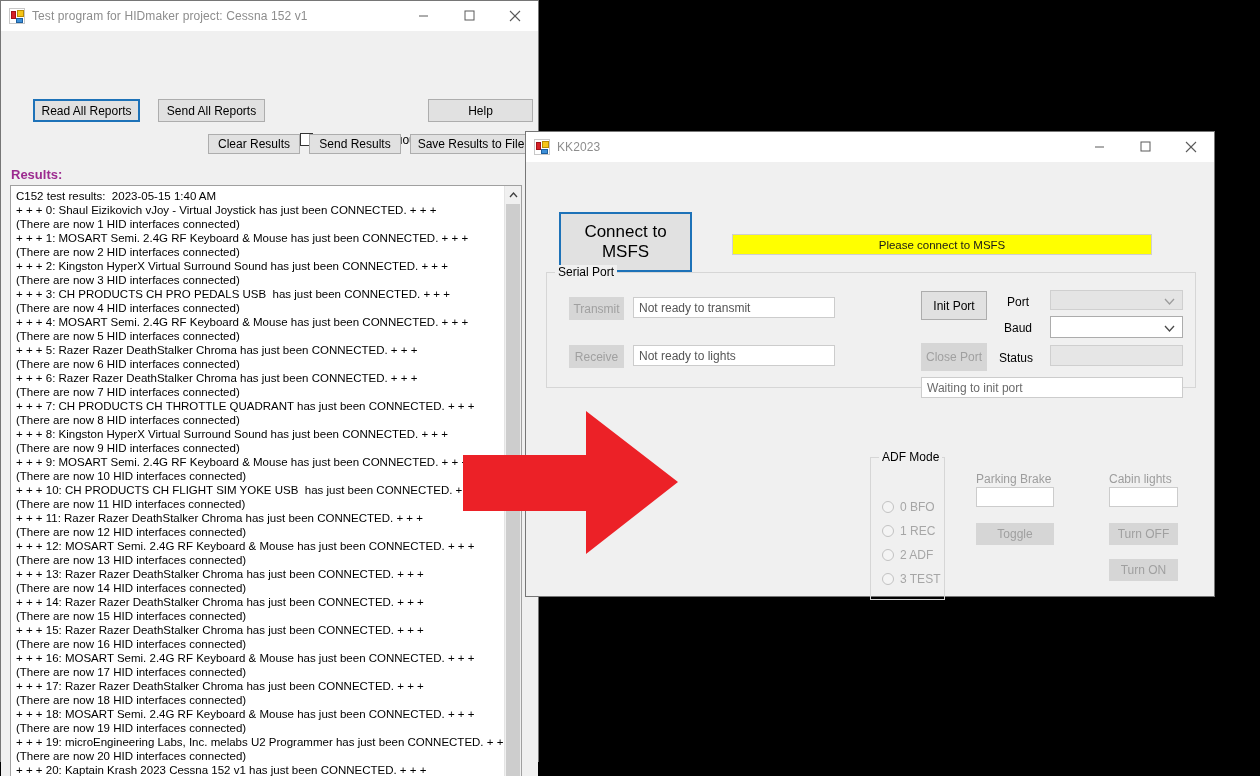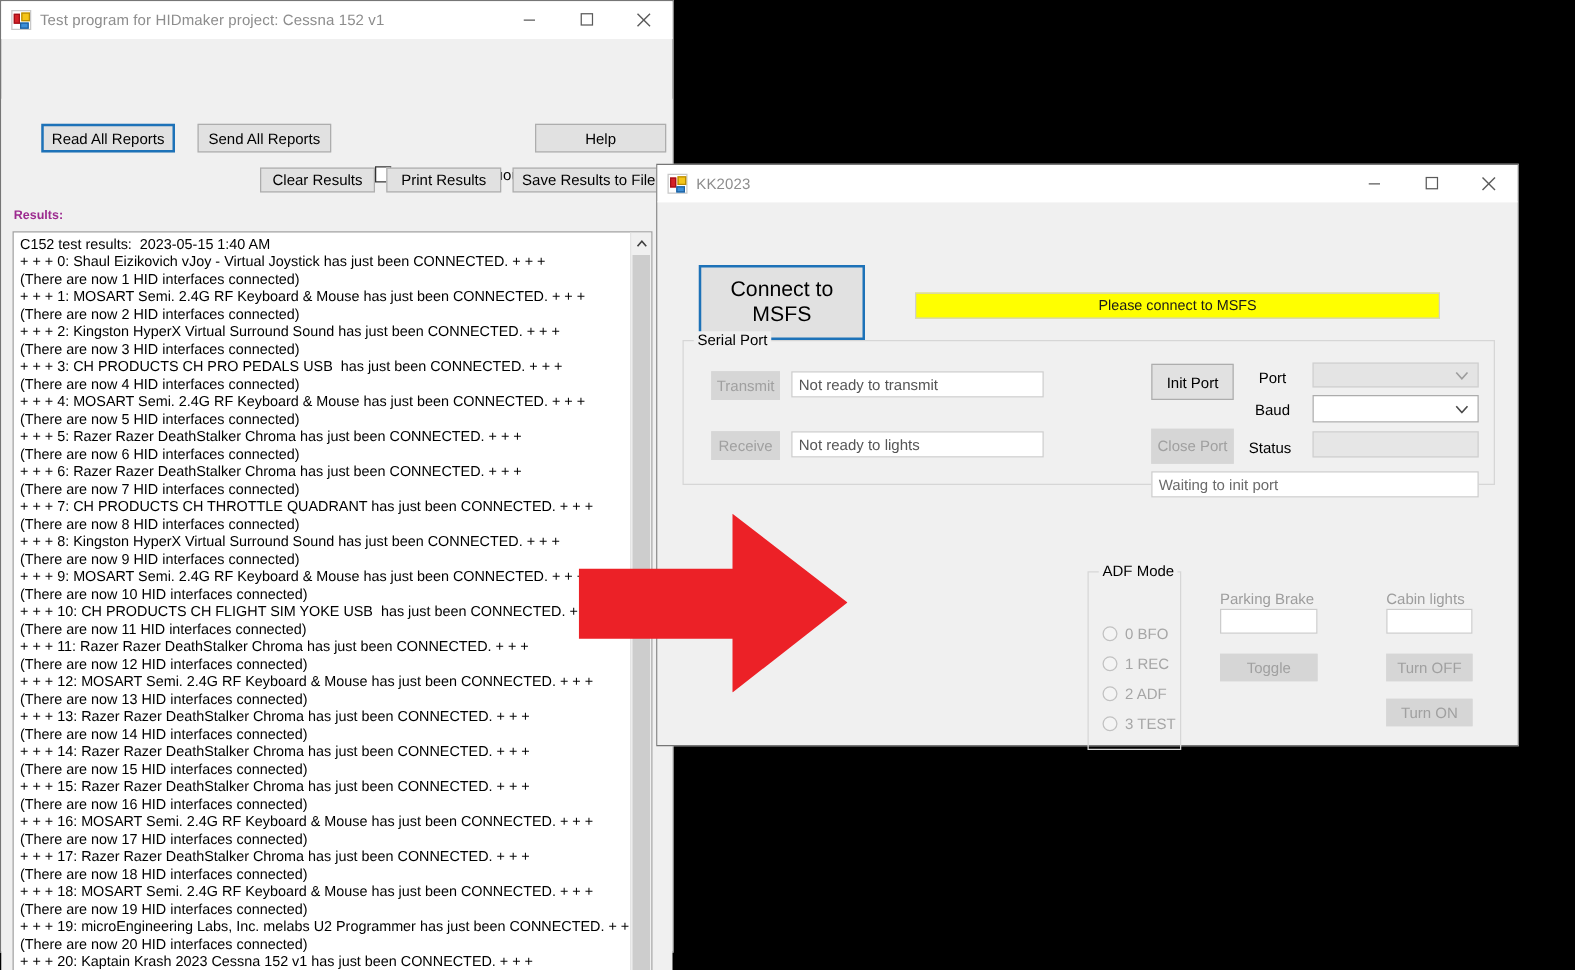--- a/index.html
+++ b/index.html
@@ -106,21 +106,21 @@
     border: 1px solid #c2c2c2; background: #f4f4f4;
     margin-right: 6px; flex: 0 0 auto;
   }
 
   
   #win1 { left: 0px; top: 0px; width: 539px; height: 762px; }
   #w1-body { position: relative; height: calc(100% - 30px); background: #f0f0f0; margin-top: 48px; }
 
   #results-label {
     position: absolute; left: 10px; top: 88px;
-    font-size: 10px; font-weight: bold; color: #9c2a8f;
+    font-size: 13px; font-weight: bold; color: #9c2a8f;
   }
   #results-box {
     position: absolute;
     left: 9px; top: 106px; width: 512px; height: 643px;
     background: #ffffff; border: 1px solid #a0a0a0;
     overflow: hidden;
   }
   #results-text {
     position: absolute; left: 5px; top: 3px; right: 22px;
     font-size: 11.5px; line-height: 14px; color: #000;
@@ -204,21 +204,21 @@
       <div class="btn" style="position:absolute;left:157px;top:20px;width:107px;height:23px;">Send All Reports</div>
 
       <div id="chk-update"></div>
       <div class="label" style="left:318px;top:54px;">Update Continuously</div>
 
       <div class="btn" style="position:absolute;left:427px;top:20px;width:105px;height:23px;">Help</div>
 
       <div id="results-label">Results:</div>
 
       <div class="btn" style="position:absolute;left:207px;top:55px;width:92px;height:20px;">Clear Results</div>
-      <div class="btn" style="position:absolute;left:308px;top:55px;width:92px;height:20px;">Print Results</div>
+      <div class="btn" style="position:absolute;left:308px;top:55px;width:92px;height:20px;">Send Results</div>
       <div class="btn" style="position:absolute;left:409px;top:55px;width:122px;height:20px;">Save Results to File</div>
 
       <div id="results-box">
         <div id="results-text">C152 test results:  2023-05-15 1:40 AM
 + + + 0: Shaul Eizikovich vJoy - Virtual Joystick has just been CONNECTED. + + +
 (There are now 1 HID interfaces connected)
 + + + 1: MOSART Semi. 2.4G RF Keyboard &amp; Mouse has just been CONNECTED. + + +
 (There are now 2 HID interfaces connected)
 + + + 2: Kingston HyperX Virtual Surround Sound has just been CONNECTED. + + +
 (There are now 3 HID interfaces connected)

